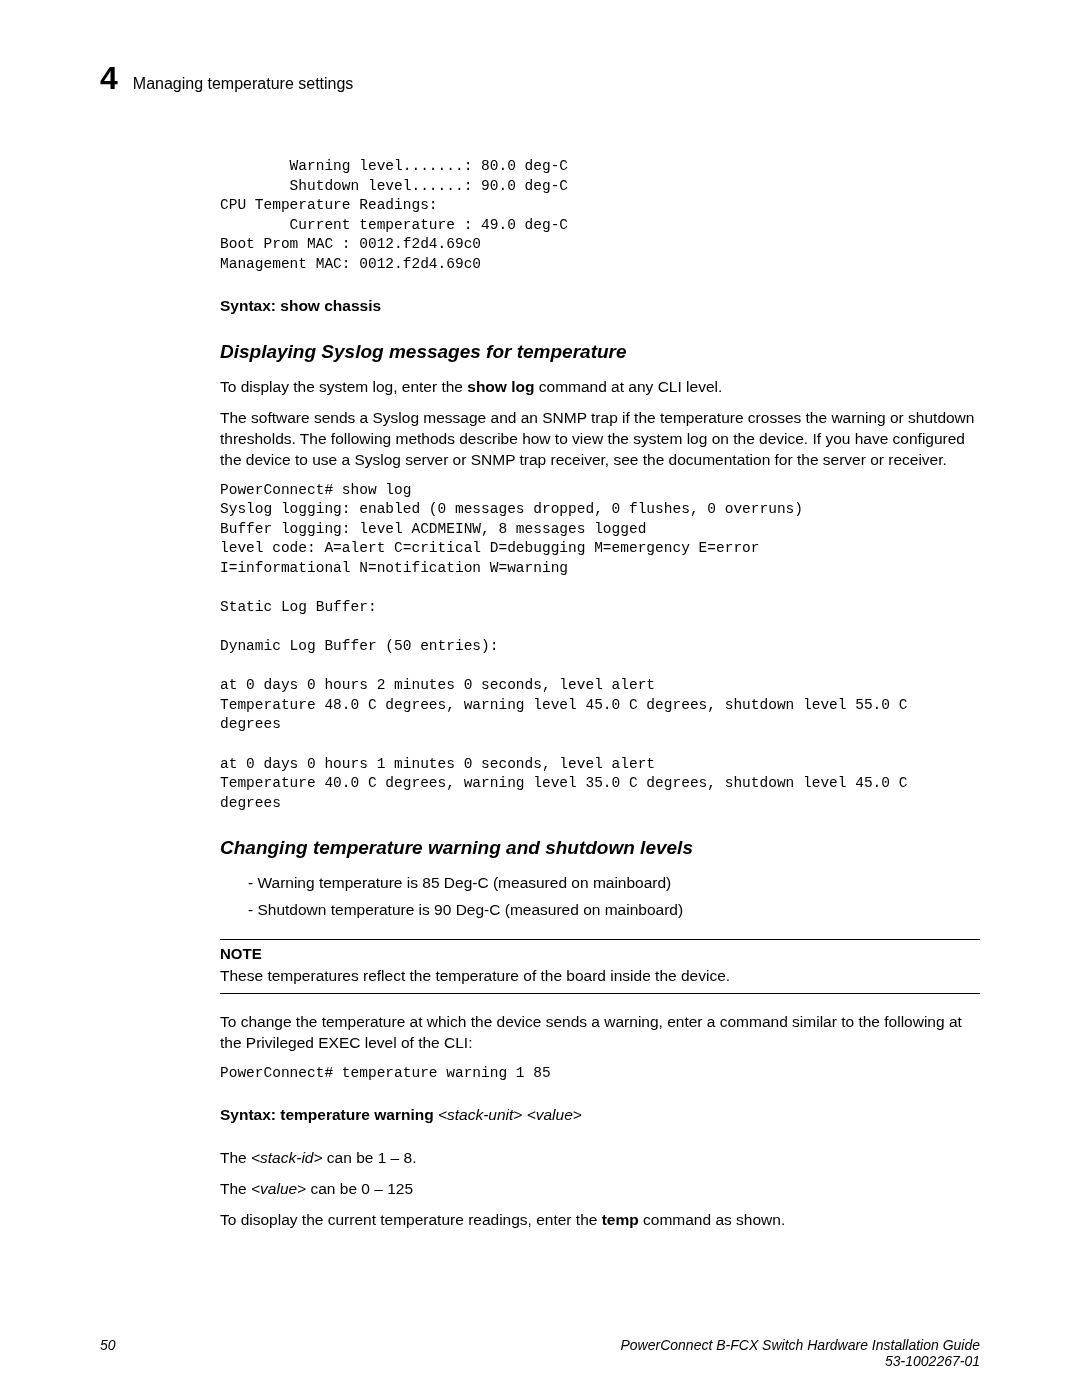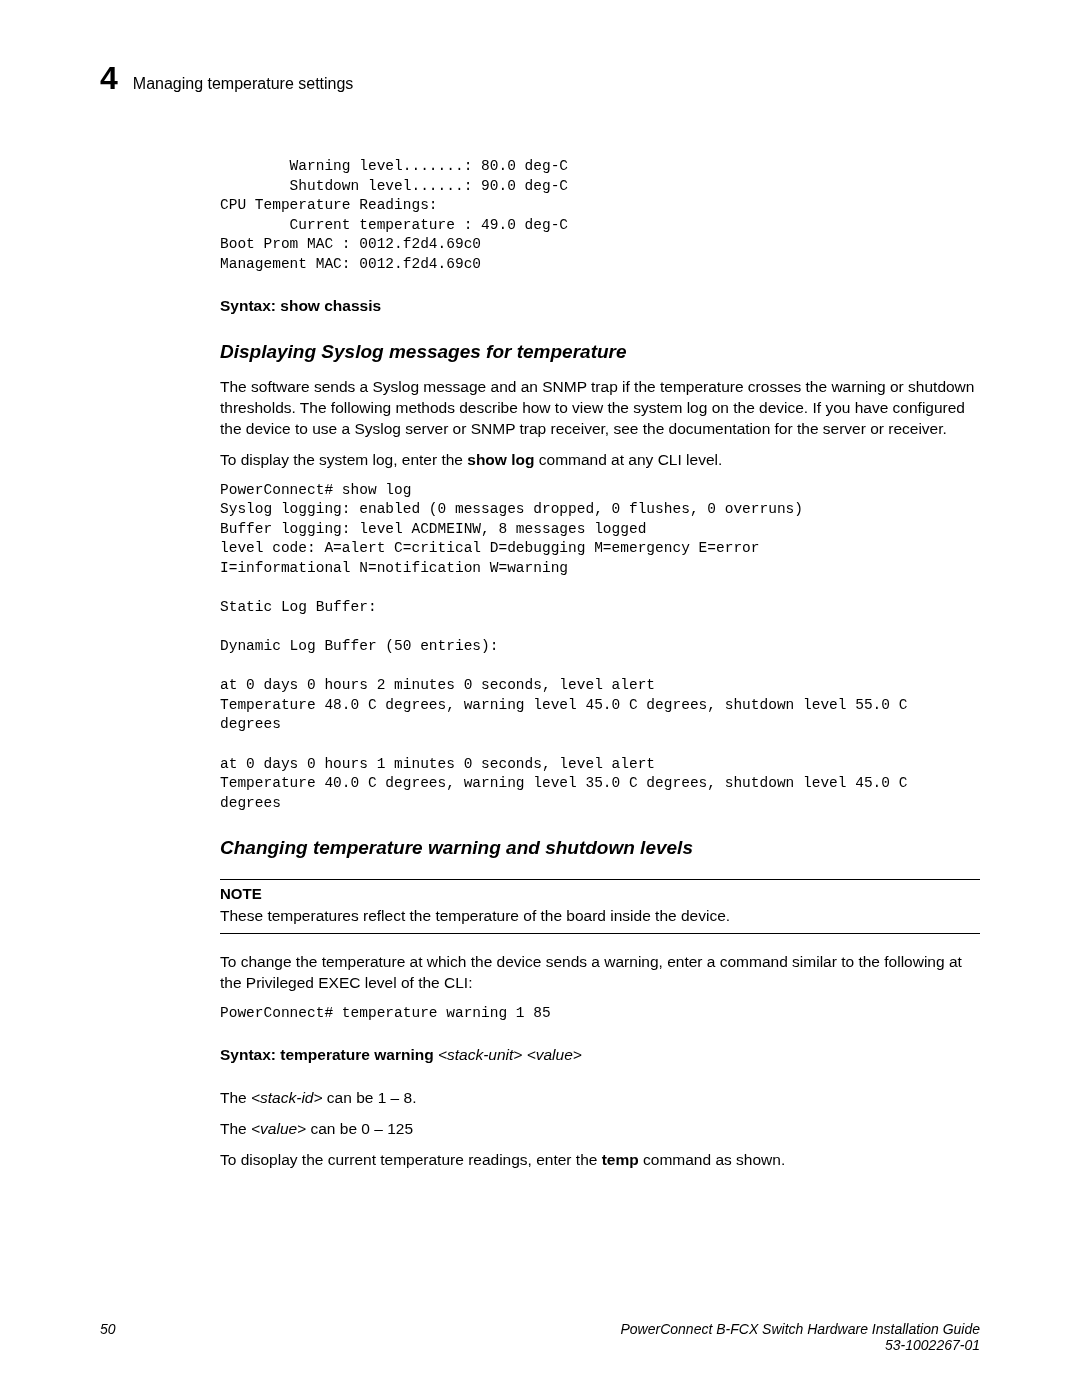--- a/index.html
+++ b/index.html
@@ -64,21 +64,21 @@
     border-top: 1.5px solid #000;
     margin: 18px 0 4px 0;
   }
   hr.below {
     margin: 6px 0 18px 0;
   }
   .indent-list { margin: 8px 0 8px 28px; }
   .indent-list div { margin: 6px 0; }
   .footer {
     position: absolute;
-    bottom: 44px;
+    bottom: 28px;
     left: 100px;
     right: 100px;
     display: flex;
     justify-content: space-between;
     font-size: 14px;
     font-style: italic;
   }
   .footer .right { text-align: right; }
 </style>
 </head>
@@ -99,25 +99,25 @@
         Current temperature : 49.0 deg-C
 Boot Prom MAC : 0012.f2d4.69c0
 Management MAC: 0012.f2d4.69c0</pre>
 
     <div class="syntax-line">
       <b>Syntax:</b><b> show chassis</b>
     </div>
 
     <h3 class="section">Displaying Syslog messages for temperature</h3>
 
-    <p>The software sends a Syslog message and an SNMP trap if the temperature crosses the warning or shutdown thresholds. The following methods describe how to view the system log on the device. If you have configured the device to use a Syslog server or SNMP trap receiver, see the documentation for the server or receiver.</p>
-
     <p>
       <span>To display the system log, enter the </span><b>show log</b><span> command at any CLI level.</span>
     </p>
+
+    <p>The software sends a Syslog message and an SNMP trap if the temperature crosses the warning or shutdown thresholds. The following methods describe how to view the system log on the device. If you have configured the device to use a Syslog server or SNMP trap receiver, see the documentation for the server or receiver.</p>
 
     <pre>PowerConnect# show log
 Syslog logging: enabled (0 messages dropped, 0 flushes, 0 overruns)
 Buffer logging: level ACDMEINW, 8 messages logged
 level code: A=alert C=critical D=debugging M=emergency E=error
 I=informational N=notification W=warning
 
 Static Log Buffer:
 
 Dynamic Log Buffer (50 entries):
@@ -126,20 +126,24 @@
 Temperature 48.0 C degrees, warning level 45.0 C degrees, shutdown level 55.0 C 
 degrees
 
 at 0 days 0 hours 1 minutes 0 seconds, level alert
 Temperature 40.0 C degrees, warning level 35.0 C degrees, shutdown level 45.0 C 
 degrees</pre>
 
     <h3 class="section">Changing temperature warning and shutdown levels</h3>
 
 
+    <div class="indent-list">
+      <div>- Warning temperature is 85 Deg-C (measured on mainboard)</div>
+      <div>- Shutdown temperature is 90 Deg-C (measured on mainboard)</div>
+    </div>
 
     <hr>
     <div class="note-h">NOTE</div>
     <div>These temperatures reflect the temperature of the board inside the device.</div>
     <hr class="below">
 
     <p>To change the temperature at which the device sends a warning, enter a command similar to the following at the Privileged EXEC level of the CLI:</p>
 
     <pre>PowerConnect# temperature warning 1 85</pre>
 

